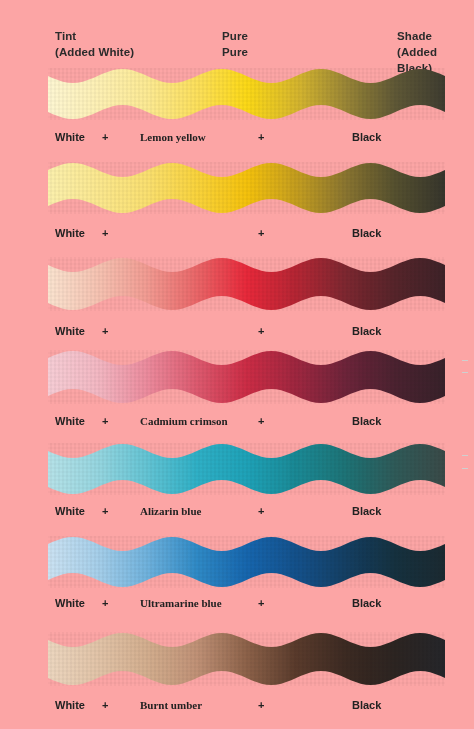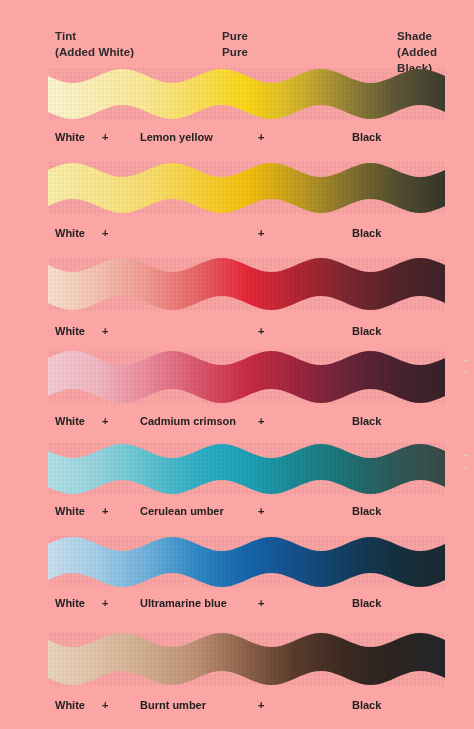--- a/index.html
+++ b/index.html
@@ -35,21 +35,21 @@
       repeating-linear-gradient(0deg, rgba(255,255,255,.04) 0 2px, rgba(0,0,0,.045) 2px 4px);
     opacity:.55;
     mix-blend-mode:multiply;
   }
   .band svg{position:absolute;inset:0;width:100%;height:100%;display:block;}
 
   .caption{position:absolute;left:0;width:474px;height:18px;}
   .cap{position:absolute;font-size:11px;font-weight:bold;color:#222;line-height:18px;white-space:nowrap;}
   .cap-white{left:55px;text-align:center;}
   .cap-plus1{left:102px;}
-  .cap-name{left:140px;}
+  .cap-name{left:140px;font-family:Liberation Serif, serif;}
   .cap-plus2{left:258px;}
   .cap-black{left:352px;}
 
   
   .edge-mark{position:absolute;right:6px;width:6px;height:1px;background:#cfcfcf;}
 </style>
 </head>
 <body>
 
 <div class="sheet">
@@ -236,21 +236,21 @@
               <rect x="0" y="0" width="397" height="52" fill="none"></rect>
               <path d="M246.14 0 L246.14 52" stroke="rgba(0,0,0,0.06)" stroke-width="10"></path>
               <path d="M317.6 0 L317.6 52" stroke="rgba(0,0,0,0.05)" stroke-width="14"></path>
             </g>
           </svg>
           <div class="grain"></div>
         </div>
         <div class="caption" style="top: 502px;">
           <span class="cap cap-white">White</span>
           <span class="cap cap-plus1">+</span>
-          <span class="cap cap-name">Cerulean umber</span>
+          <span class="cap cap-name">Alizarin blue</span>
           <span class="cap cap-plus2">+</span>
           <span class="cap cap-black">Black</span>
         </div>
       </div>
       <div class="row" style="top: 0px;">
         <div class="band" style="top: 536px; height: 52px;">
           <svg viewBox="0 0 397 52" preserveAspectRatio="none">
             <defs>
               <linearGradient id="grad5" x1="0" y1="0" x2="1" y2="0">
                 <stop offset="0.00%" stop-color="#cbe2f2"></stop>

